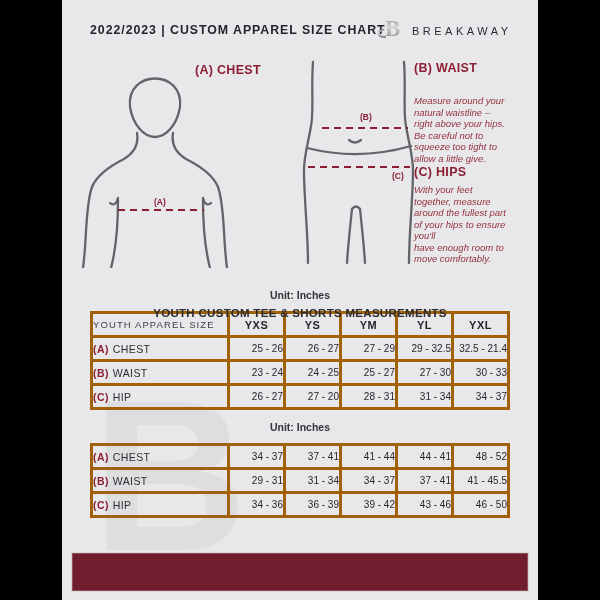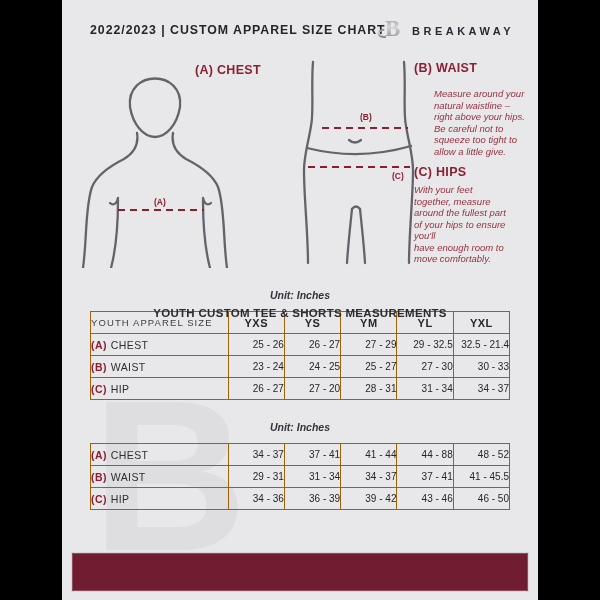--- a/index.html
+++ b/index.html
@@ -13,21 +13,21 @@
   }
   .abs{position:absolute;}
 
   
   .doc-title{
     left:28px;top:22px;font-size:13px;font-weight:700;color:#23252b;
     letter-spacing:1px;transform:scaleX(.95);transform-origin:left top;white-space:nowrap;
     z-index:2;
   }
   .brand-name{
-    left:350px;top:25px;font-size:11px;font-weight:700;color:#2a2c33;
+    left:350px;top:25px;font-size:11px;font-weight:400;color:#2a2c33;
     letter-spacing:3.5px;z-index:2;white-space:nowrap;
   }
   .brand-logo{left:312px;top:14px;width:34px;height:28px;z-index:2;}
 
   
   .watermark{
     left:30px;top:368px;font-size:215px;font-weight:700;color:#dedee1;
     z-index:0;line-height:1;user-select:none;
   }
 
@@ -50,31 +50,31 @@
     font-size:9.5px;font-style:italic;color:#96303f;line-height:1.22;
     white-space:pre-line;z-index:2;
   }
 
   
   .section-title{
     left:0;width:476px;text-align:center;font-size:11.5px;font-weight:700;
     color:#2b2b30;letter-spacing:.3px;z-index:2;margin-top:33px;
   }
   .section-unit{
-    left:0;width:476px;text-align:center;font-size:10.5px;font-style:italic;
+    left:0;width:476px;text-align:center;font-size:10.5px;
     font-weight:700;color:#33333a;z-index:2;
   }
 
   
   table.size-table{
     border-collapse:collapse;table-layout:fixed;width:420px;z-index:1;
     background:transparent;
   }
   .size-table td,.size-table th{
-    border:1px solid #a16207;height:21px;padding:0;margin:0;
+    border:3px solid #a16207;height:21px;padding:0;margin:0;
     font-family:"Liberation Sans",sans-serif;background:transparent;
   }
   .size-table .lbl-col{width:137px;}
   .size-table .sz-col{width:56px;}
   .hdr-label{
     text-align:left;padding-left:11px;font-size:9.5px;font-weight:400;
     letter-spacing:1.1px;color:#3d3d44;
   }
   .hdr-size{text-align:center;font-size:11px;font-weight:700;color:#26262b;letter-spacing:.5px;}
   .row-label{text-align:left;padding-left:11px;font-size:10.5px;color:#2d2d32;letter-spacing:.4px;}
@@ -132,21 +132,21 @@
     <path class="fig-stroke" d="M 65,151 C 67,170 69,188 70,205"></path>
   </svg>
   <div class="abs dashed-line" style="left:260px;top:127px;width:86px;"></div>
   <span class="abs dash-label" style="left:298px;top:112px;">(B)</span>
   <div class="abs dashed-line" style="left:246px;top:166px;width:102px;"></div>
   <span class="abs dash-label" style="left:330px;top:171px;">(C)</span>
 
   <div class="abs m-heading" style="left:133px;top:63px;">(A) CHEST</div>
 
   <div class="abs m-heading" style="left:352px;top:61px;">(B) WAIST</div>
-  <div class="abs m-desc" style="left:352px;top:88px;margin-left:20px;">Measure around your
+  <div class="abs m-desc" style="left:352px;top:95px;">Measure around your
 natural waistline –
 right above your hips.
 Be careful not to
 squeeze too tight to
 allow a little give.</div>
 
   <div class="abs m-heading" style="left:352px;top:165px;">(C) HIPS</div>
   <div class="abs m-desc" style="left:352px;top:184px;">With your feet
 together, measure
 around the fullest part
@@ -213,21 +213,21 @@
         <col class="sz-col">
         <col class="sz-col">
         <col class="sz-col">
       </colgroup>
     <tbody>
     <tr>
       <td class="row-label"><span class="pfx">(A)</span><span class="nm">CHEST</span></td>
       <td class="val-cell">34 - 37</td>
       <td class="val-cell">37 - 41</td>
       <td class="val-cell">41 - 44</td>
-      <td class="val-cell">44 - 88</td>
+      <td class="val-cell">44 - 41</td>
       <td class="val-cell">48 - 52</td>
     </tr>
     <tr>
       <td class="row-label"><span class="pfx">(B)</span><span class="nm">WAIST</span></td>
       <td class="val-cell">29 - 31</td>
       <td class="val-cell">31 - 34</td>
       <td class="val-cell">34 - 37</td>
       <td class="val-cell">37 - 41</td>
       <td class="val-cell">41 - 45.5</td>
     </tr>

